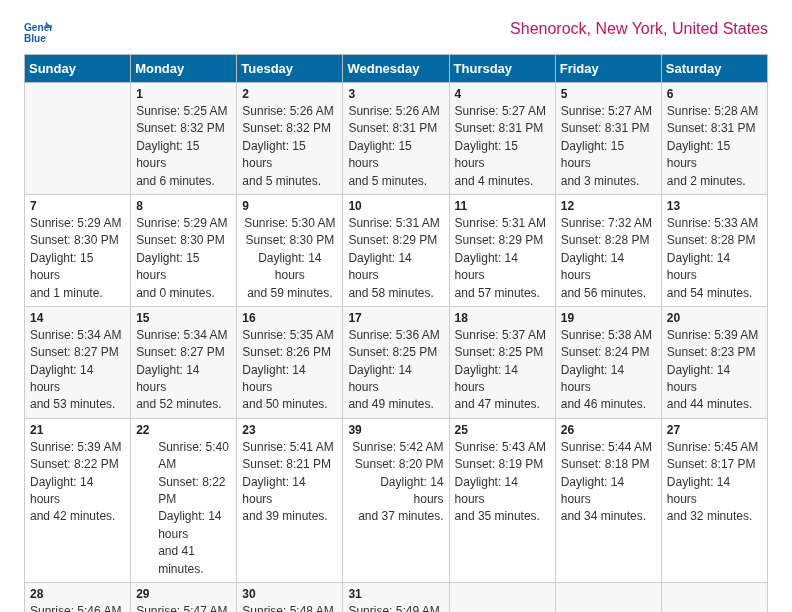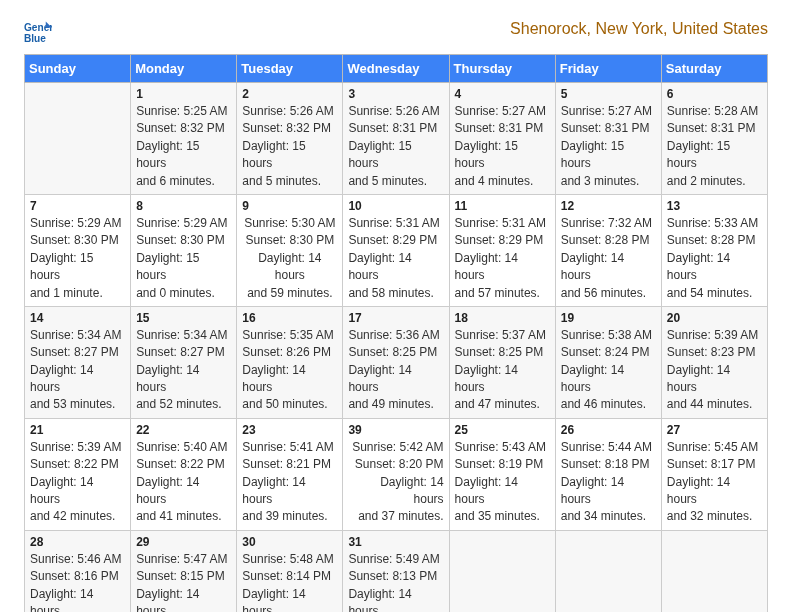--- a/index.html
+++ b/index.html
@@ -29,30 +29,30 @@
       text-align: right;
     }
     .month-title {
       font-size: 42px;
       font-weight: bold;
       color: #222;
       line-height: 1.1;
     }
     .location {
       font-size: 16px;
-      color: #a16207;
+      color: #be185d;
       font-weight: normal;
     }
     table {
       width: 100%;
       border-collapse: collapse;
       table-layout: fixed;
     }
     thead tr th {
-      background: #3b82f6;
+      background: #0369a1;
       color: #fff;
       font-size: 13px;
       font-weight: bold;
       padding: 6px 4px;
       text-align: left;
       border: 1px solid #bbb;
     }
     tbody tr td {
       vertical-align: top;
       border: 1px solid #ccc;
@@ -264,21 +264,21 @@
       <tr>
         <td>
           <span class="day-num">21</span>
           <div class="cell-text" style="white-space: pre-line;">Sunrise: 5:39 AM
 Sunset: 8:22 PM
 Daylight: 14 hours
 and 42 minutes.</div>
         </td>
         <td>
           <span class="day-num">22</span>
-          <div class="cell-text" style="white-space: pre-line;">Sunrise: 5:40 AM
+          <div class="cell-text" style="white-space: pre-line; margin-left: 22px;">Sunrise: 5:40 AM
 Sunset: 8:22 PM
 Daylight: 14 hours
 and 41 minutes.</div>
         </td>
         <td>
           <span class="day-num">23</span>
           <div class="cell-text" style="white-space: pre-line;">Sunrise: 5:41 AM
 Sunset: 8:21 PM
 Daylight: 14 hours
 and 39 minutes.</div>

